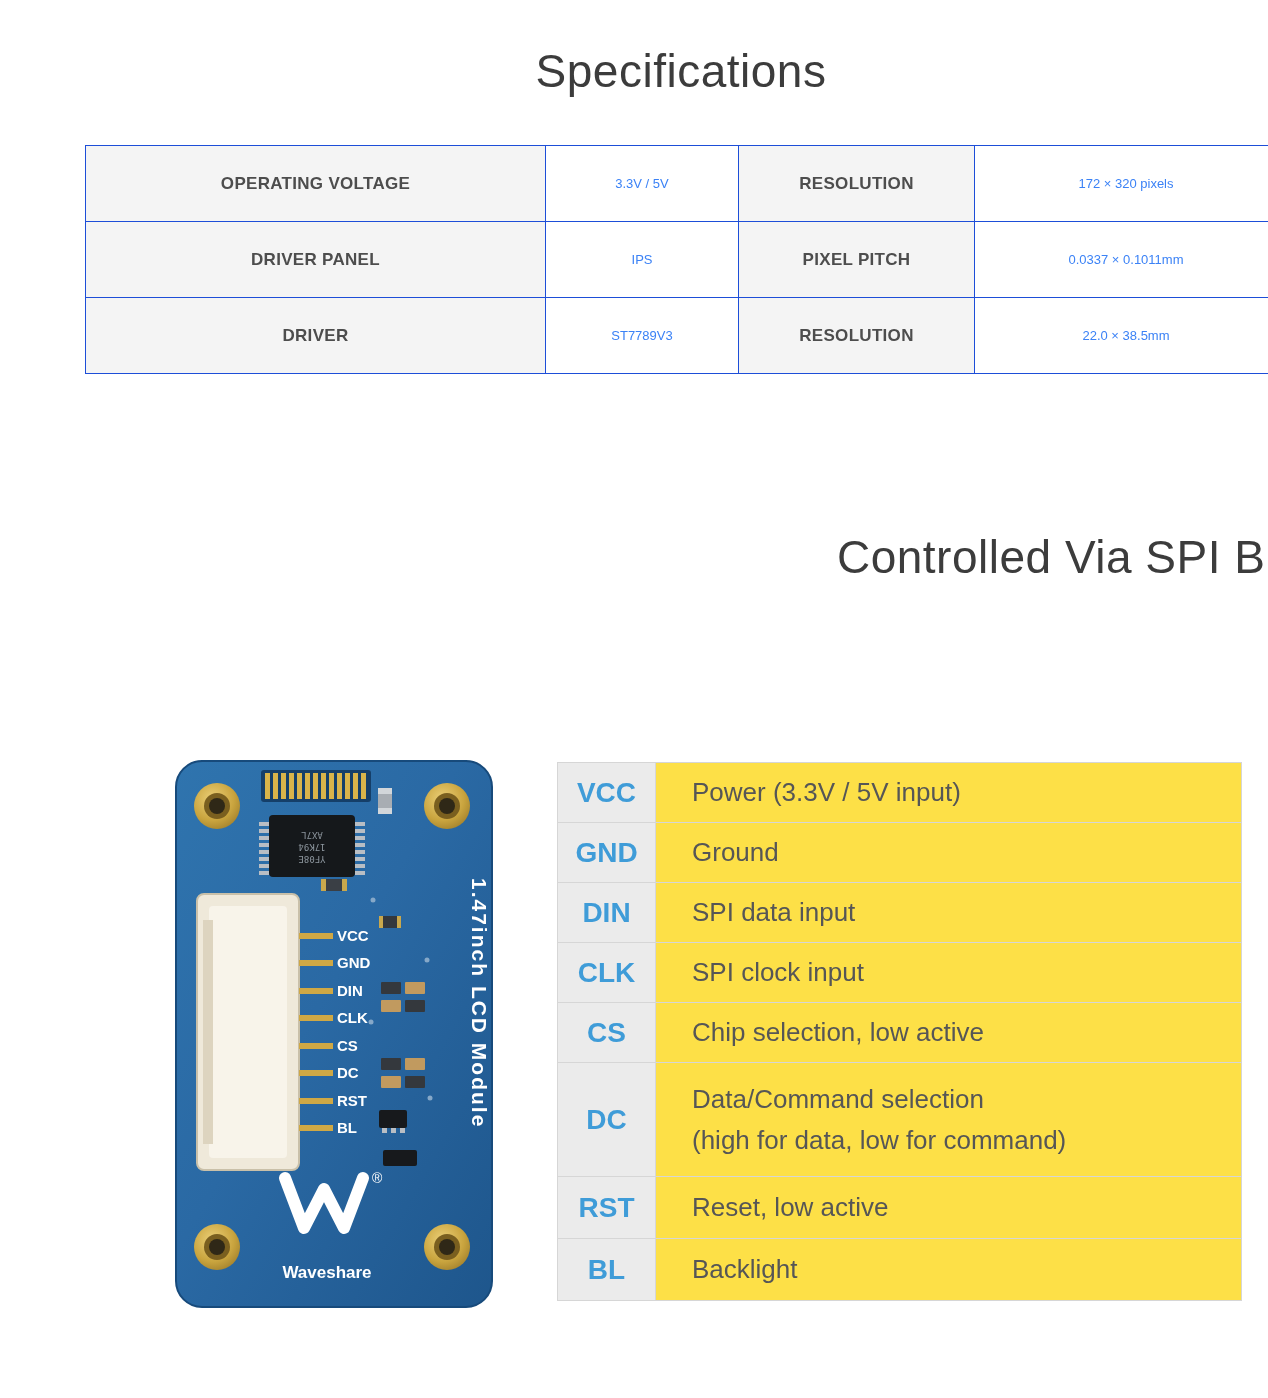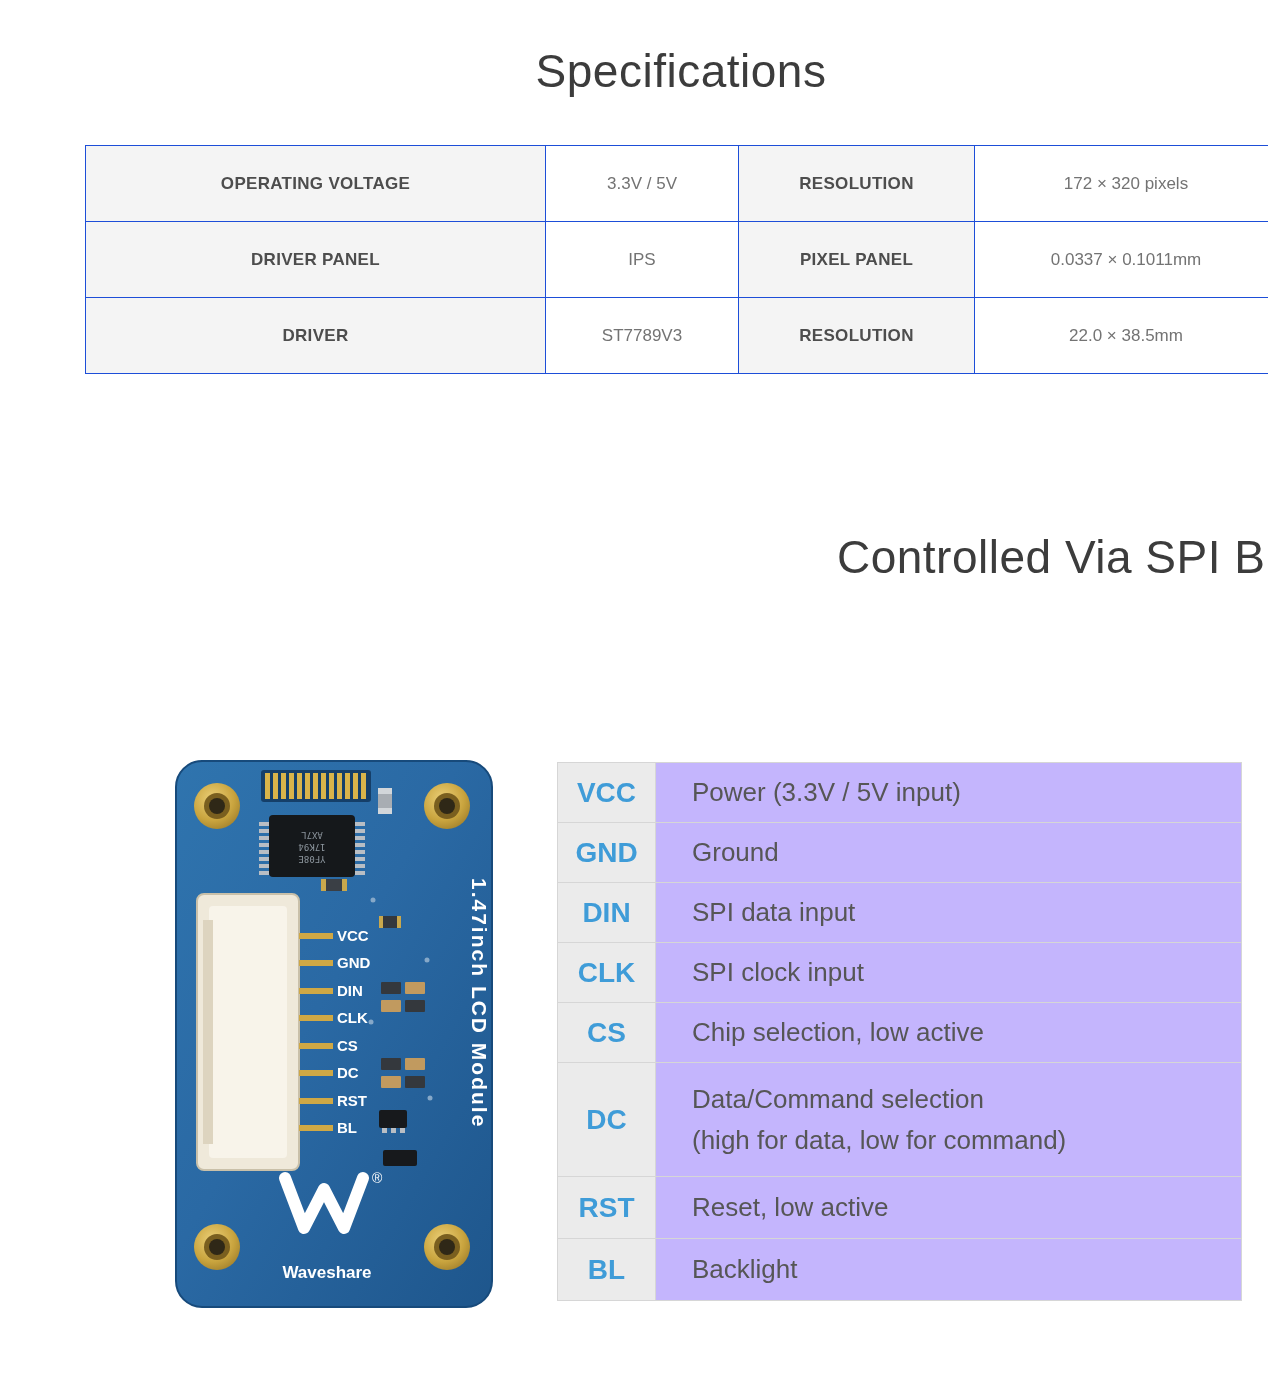--- a/index.html
+++ b/index.html
@@ -22,37 +22,37 @@
   
   .spec-table {
     position:absolute; left:38px; top:145px;
     border-collapse:collapse; table-layout:fixed; width:1192px;
   }
   .spec-table td {
     height:76px; text-align:center; vertical-align:middle;
     border:1px solid #1d4ed8;
   }
   .spec-label { background:#f4f4f4; font-weight:bold; font-size:17px; color:#4d4d4d; letter-spacing:0.3px; }
-  .spec-value { background:#ffffff; font-size:17px; color:#737373; }
+  .spec-value { background:#ffffff; font-size:13px; color:#3b82f6; }
 
   
   .board-wrap { position:absolute; left:128px; top:760px; width:318px; height:548px; }
 
   
   .pin-table {
     position:absolute; left:510px; top:762px;
     border-collapse:collapse; table-layout:fixed; width:684px;
   }
   .pin-table td { border:1px solid #d6d6d6; vertical-align:middle; }
   .pin-name {
     background:#ebebeb; color:#3f9cd8; font-weight:bold; font-size:28px;
     text-align:center; width:98px;
   }
   .pin-desc {
-    background:#c4b5fd; color:#565656; font-size:26px; padding-left:36px;
+    background:#fde047; color:#565656; font-size:26px; padding-left:36px;
   }
   .pin-desc .line { line-height:1.55; }
   .row-h60 { height:60px; }
   .row-h114 { height:114px; }
   .row-h62 { height:62px; }
 </style>
 </head>
 <body>
 
 <div class="page">
@@ -69,21 +69,21 @@
     <tbody>
       <tr>
         <td class="spec-label">OPERATING VOLTAGE</td>
         <td class="spec-value">3.3V / 5V</td>
         <td class="spec-label">RESOLUTION</td>
         <td class="spec-value">172 × 320 pixels</td>
       </tr>
       <tr>
         <td class="spec-label">DRIVER PANEL</td>
         <td class="spec-value">IPS</td>
-        <td class="spec-label">PIXEL PANEL</td>
+        <td class="spec-label">PIXEL PITCH</td>
         <td class="spec-value">0.0337 × 0.1011mm</td>
       </tr>
       <tr>
         <td class="spec-label">DRIVER</td>
         <td class="spec-value">ST7789V3</td>
         <td class="spec-label">RESOLUTION</td>
         <td class="spec-value">22.0 × 38.5mm</td>
       </tr>
     </tbody>
   </table>

